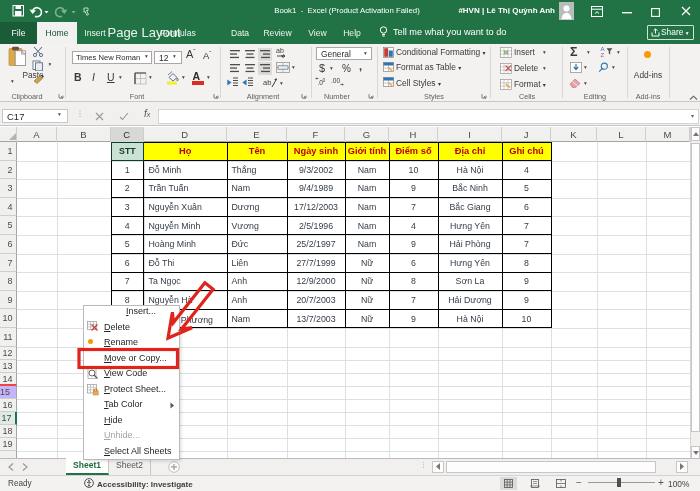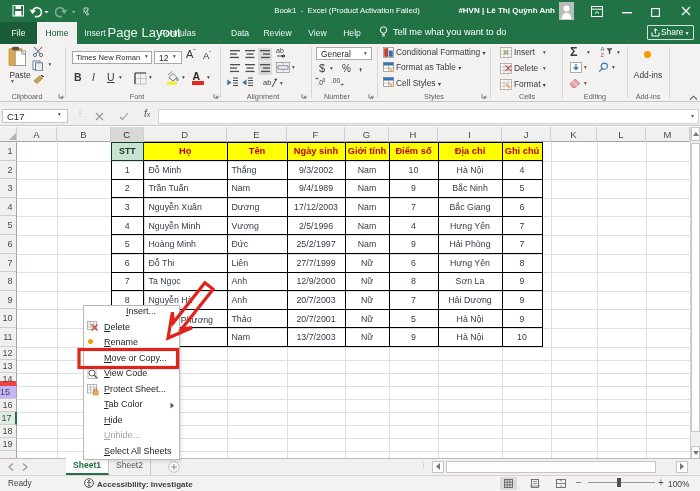--- a/index.html
+++ b/index.html
@@ -97,21 +97,21 @@
 <svg class="ab" style="left:481px;top:92.5px" width="6" height="6" viewBox="0 0 6 6">
     <path d="M1 1 L1 5 L5 5 M3 3 L5 5 M5 2.6 L5 5 L2.6 5" stroke="#777" stroke-width="0.9" fill="none"></path>
   </svg>
 <svg class="ab" style="left:7px;top:46px" width="22" height="22" viewBox="0 0 22 22">
 <rect x="2" y="2.5" width="13" height="17" rx="1" fill="#dca948" stroke="#b98a3e" stroke-width="0.7"></rect>
 <rect x="5" y="0.8" width="7" height="3.6" rx="1.4" fill="#6b5232"></rect>
 <path d="M8 11.5 l8 0 l0 -8.5 l5 0 l0 0 z" fill="none"></path>
 <rect x="8.2" y="4.8" width="10.2" height="14.8" fill="#fff" stroke="#8a8886" stroke-width="0.8"></rect>
 <path d="M14.5 4.8 l3.9 3.4 l-3.9 0 z" fill="#d8d6d4" stroke="#8a8886" stroke-width="0.6"></path>
 </svg>
-<div class="ab" style="left:3px;top:69.5px;width:34px;text-align:center;font-size:8.3px;color:#3b3a39;">Paste</div>
+<div class="ab" style="left:16px;top:69.5px;width:34px;text-align:center;font-size:8.3px;color:#3b3a39;">Paste</div>
 <div class="ab" style="left:11px;top:78px;font-size:5.5px;color:#464646;">▾</div>
 <svg class="ab" style="left:32px;top:46px" width="12" height="11" viewBox="0 0 12 11">
 <path d="M2 1 L8.5 8 M10 1 L3.5 8" stroke="#5f7288" stroke-width="1.1"></path>
 <circle cx="3" cy="9" r="1.6" fill="none" stroke="#5f7288" stroke-width="1"></circle>
 <circle cx="9" cy="9" r="1.6" fill="none" stroke="#5f7288" stroke-width="1"></circle>
   </svg>
 <svg class="ab" style="left:32px;top:60px" width="12" height="11" viewBox="0 0 12 11">
 <rect x="1" y="1" width="7" height="8.5" fill="#fff" stroke="#5f7288" stroke-width="0.9"></rect>
 <rect x="3.5" y="2.8" width="7" height="8" fill="#e8edf3" stroke="#5f7288" stroke-width="0.9"></rect>
   </svg>
@@ -356,21 +356,21 @@
 <div class="ab ser" style="left:0;top:197.8px;width:17px;height:18.6px;background:#f0f0ef;border-right:1px solid #9fa8a5;border-bottom:1px solid #cfcecd;color:#4a4a48;font-size:9px;text-align:right;padding-right:3.5px;line-height:18.6px;">4</div>
 <div class="ab ser" style="left:0;top:216.4px;width:17px;height:18.6px;background:#f0f0ef;border-right:1px solid #9fa8a5;border-bottom:1px solid #cfcecd;color:#4a4a48;font-size:9px;text-align:right;padding-right:3.5px;line-height:18.6px;">5</div>
 <div class="ab ser" style="left:0;top:235.0px;width:17px;height:18.6px;background:#f0f0ef;border-right:1px solid #9fa8a5;border-bottom:1px solid #cfcecd;color:#4a4a48;font-size:9px;text-align:right;padding-right:3.5px;line-height:18.6px;">6</div>
 <div class="ab ser" style="left:0;top:253.6px;width:17px;height:18.6px;background:#f0f0ef;border-right:1px solid #9fa8a5;border-bottom:1px solid #cfcecd;color:#4a4a48;font-size:9px;text-align:right;padding-right:3.5px;line-height:18.6px;">7</div>
 <div class="ab ser" style="left:0;top:272.2px;width:17px;height:18.6px;background:#f0f0ef;border-right:1px solid #9fa8a5;border-bottom:1px solid #cfcecd;color:#4a4a48;font-size:9px;text-align:right;padding-right:3.5px;line-height:18.6px;">8</div>
 <div class="ab ser" style="left:0;top:290.8px;width:17px;height:18.6px;background:#f0f0ef;border-right:1px solid #9fa8a5;border-bottom:1px solid #cfcecd;color:#4a4a48;font-size:9px;text-align:right;padding-right:3.5px;line-height:18.6px;">9</div>
 <div class="ab ser" style="left:0;top:309.4px;width:17px;height:18.6px;background:#f0f0ef;border-right:1px solid #9fa8a5;border-bottom:1px solid #cfcecd;color:#4a4a48;font-size:9px;text-align:right;padding-right:3.5px;line-height:18.6px;">10</div>
 <div class="ab ser" style="left:0;top:328.0px;width:17px;height:18.6px;background:#f0f0ef;border-right:1px solid #9fa8a5;border-bottom:1px solid #cfcecd;color:#4a4a48;font-size:9px;text-align:right;padding-right:3.5px;line-height:18.6px;">11</div>
 <div class="ab ser" style="left:0;top:346.6px;width:17px;height:13.1px;background:#f0f0ef;border-right:1px solid #9fa8a5;border-bottom:1px solid #cfcecd;color:#4a4a48;font-size:9px;text-align:right;padding-right:3.5px;line-height:13.1px;">12</div>
 <div class="ab ser" style="left:0;top:359.7px;width:17px;height:13.1px;background:#f0f0ef;border-right:1px solid #9fa8a5;border-bottom:1px solid #cfcecd;color:#4a4a48;font-size:9px;text-align:right;padding-right:3.5px;line-height:13.1px;">13</div>
-<div class="ab ser" style="left:0;top:372.8px;width:17px;height:13.1px;background:#f0f0ef;border-right:1px solid #9fa8a5;border-bottom:5px solid #ef4444;color:#4a4a48;font-size:9px;text-align:right;padding-right:3.5px;line-height:13.1px;">14</div>
+<div class="ab ser" style="left:0;top:372.8px;width:17px;height:13.1px;background:#f0f0ef;border-right:1px solid #9fa8a5;border-bottom:2px solid #ef4444;color:#4a4a48;font-size:9px;text-align:right;padding-right:3.5px;line-height:13.1px;">14</div>
 <div class="ab ser" style="left:0;top:385.9px;width:17px;height:13.1px;background:#c4b5fd;border-right:1px solid #9fa8a5;border-bottom:1px solid #cfcecd;color:#4a4a48;font-size:9px;text-align:right;padding-right:8px;line-height:13.1px;">15</div>
 <div class="ab ser" style="left:0;top:399.0px;width:17px;height:13.1px;background:#f0f0ef;border-right:1px solid #9fa8a5;border-bottom:1px solid #cfcecd;color:#4a4a48;font-size:9px;text-align:right;padding-right:3.5px;line-height:13.1px;">16</div>
 <div class="ab ser" style="left:0;top:412.1px;width:17px;height:13.1px;background:#e2e8e3;border-right:2px solid #217346;border-bottom:1px solid #cfcecd;color:#1e5c38;font-size:9px;text-align:right;padding-right:3.5px;line-height:13.1px;">17</div>
 <div class="ab ser" style="left:0;top:425.2px;width:17px;height:13.1px;background:#f0f0ef;border-right:1px solid #9fa8a5;border-bottom:1px solid #cfcecd;color:#4a4a48;font-size:9px;text-align:right;padding-right:3.5px;line-height:13.1px;">18</div>
 <div class="ab ser" style="left:0;top:438.3px;width:17px;height:13.1px;background:#f0f0ef;border-right:1px solid #9fa8a5;border-bottom:1px solid #cfcecd;color:#4a4a48;font-size:9px;text-align:right;padding-right:3.5px;line-height:13.1px;">19</div>
 <div class="ab" style="left:0;top:451.4px;width:17px;height:6.6px;background:#f0f0ef;border-right:1px solid #9fa8a5;"></div>
 <style>
 #tbl{border-collapse:collapse;table-layout:fixed;}
 #tbl td{border:1.5px solid #000;height:18.6px;font-family:"Liberation Sans",sans-serif;font-size:8.8px;color:#333c48;padding:0;overflow:hidden;white-space:nowrap;}
 #tbl .th{background:#ffff00;color:#b80000;font-weight:bold;text-align:center;font-size:9.3px;}
@@ -381,21 +381,21 @@
 <table id="tbl" class="ab" style="left:110.5px;top:141.5px;">
     <tbody>
       <tr>
         <td class="th" style="width:32.5px">STT</td>
         <td class="th" style="width:83.5px">Họ</td>
         <td class="th" style="width:60px">Tên</td>
         <td class="th" style="width:58px">Ngày sinh</td>
         <td class="th" style="width:44px">Giới tính</td>
         <td class="th" style="width:49px">Điểm số</td>
         <td class="th" style="width:64px">Địa chỉ</td>
-        <td class="th" style="width:40px">Ghi chú</td>
+        <td class="th" style="width:49px">Ghi chú</td>
       </tr>
       <tr>
         <td class="ctr">1</td>
         <td class="lft">Đỗ Minh</td>
         <td class="lft">Thắng</td>
         <td class="ctr">9/3/2002</td>
         <td class="ctr">Nam</td>
         <td class="ctr">10</td>
         <td class="ctr">Hà Nội</td>
         <td class="ctr">4</td>
@@ -461,30 +461,20 @@
         <td class="ctr">9</td>
       </tr>
       <tr>
         <td class="ctr">8</td>
         <td class="lft">Nguyễn Hà</td>
         <td class="lft">Anh</td>
         <td class="ctr">20/7/2003</td>
         <td class="ctr">Nữ</td>
         <td class="ctr">7</td>
         <td class="ctr">Hải Dương</td>
-        <td class="ctr">9</td>
-      </tr>
-      <tr>
-        <td class="ctr"></td>
-        <td class="lft"></td>
-        <td class="lft">Thảo</td>
-        <td class="ctr">20/7/2001</td>
-        <td class="ctr">Nữ</td>
-        <td class="ctr">5</td>
-        <td class="ctr">Hà Nội</td>
         <td class="ctr">9</td>
       </tr>
       <tr>
         <td class="ctr"></td>
         <td class="lft"></td>
         <td class="lft">Nam</td>
         <td class="ctr">13/7/2003</td>
         <td class="ctr">Nữ</td>
         <td class="ctr">9</td>
         <td class="ctr">Hà Nội</td>

